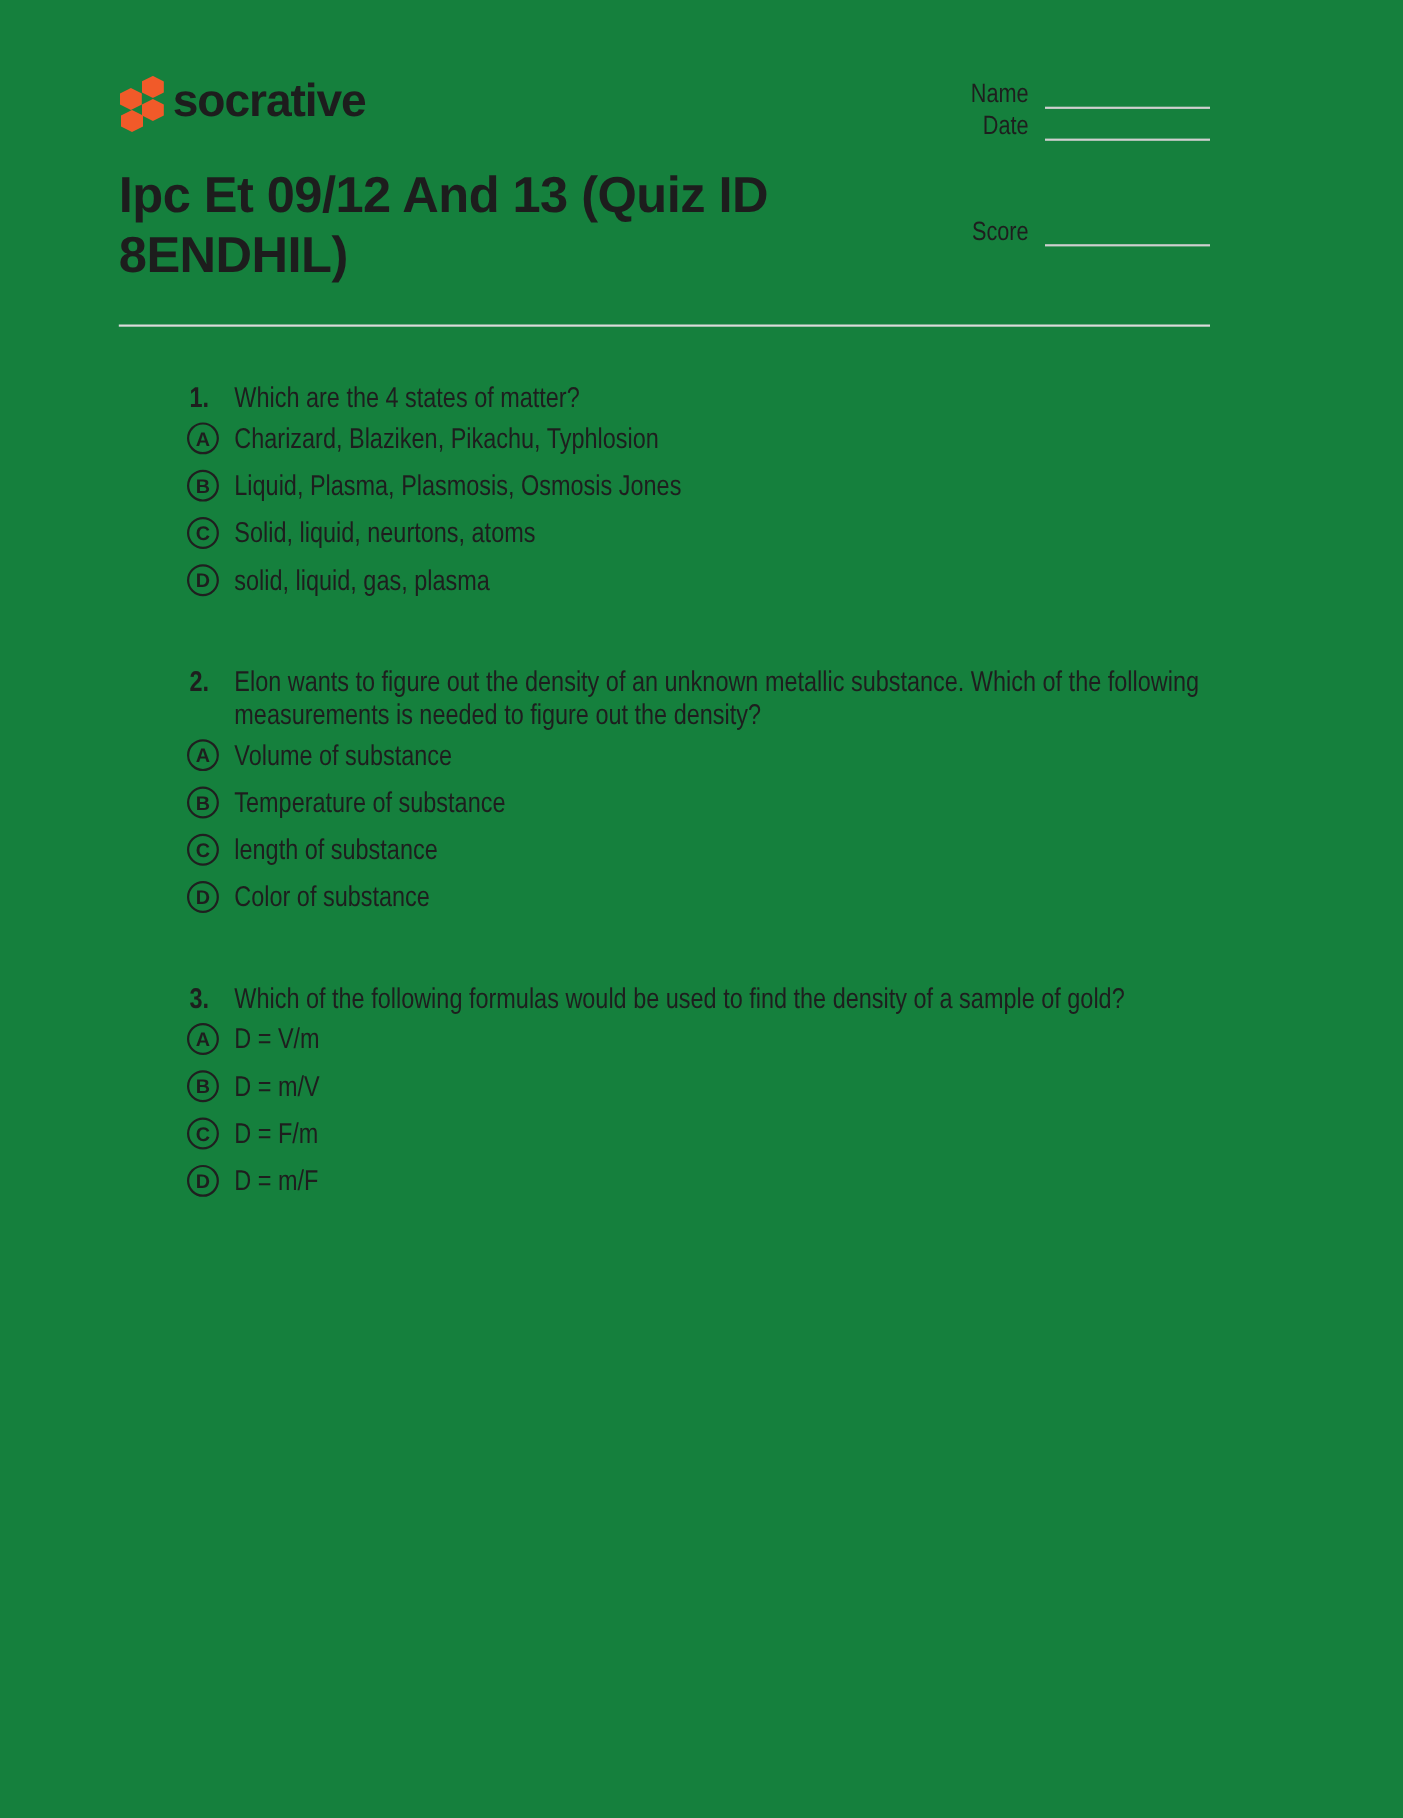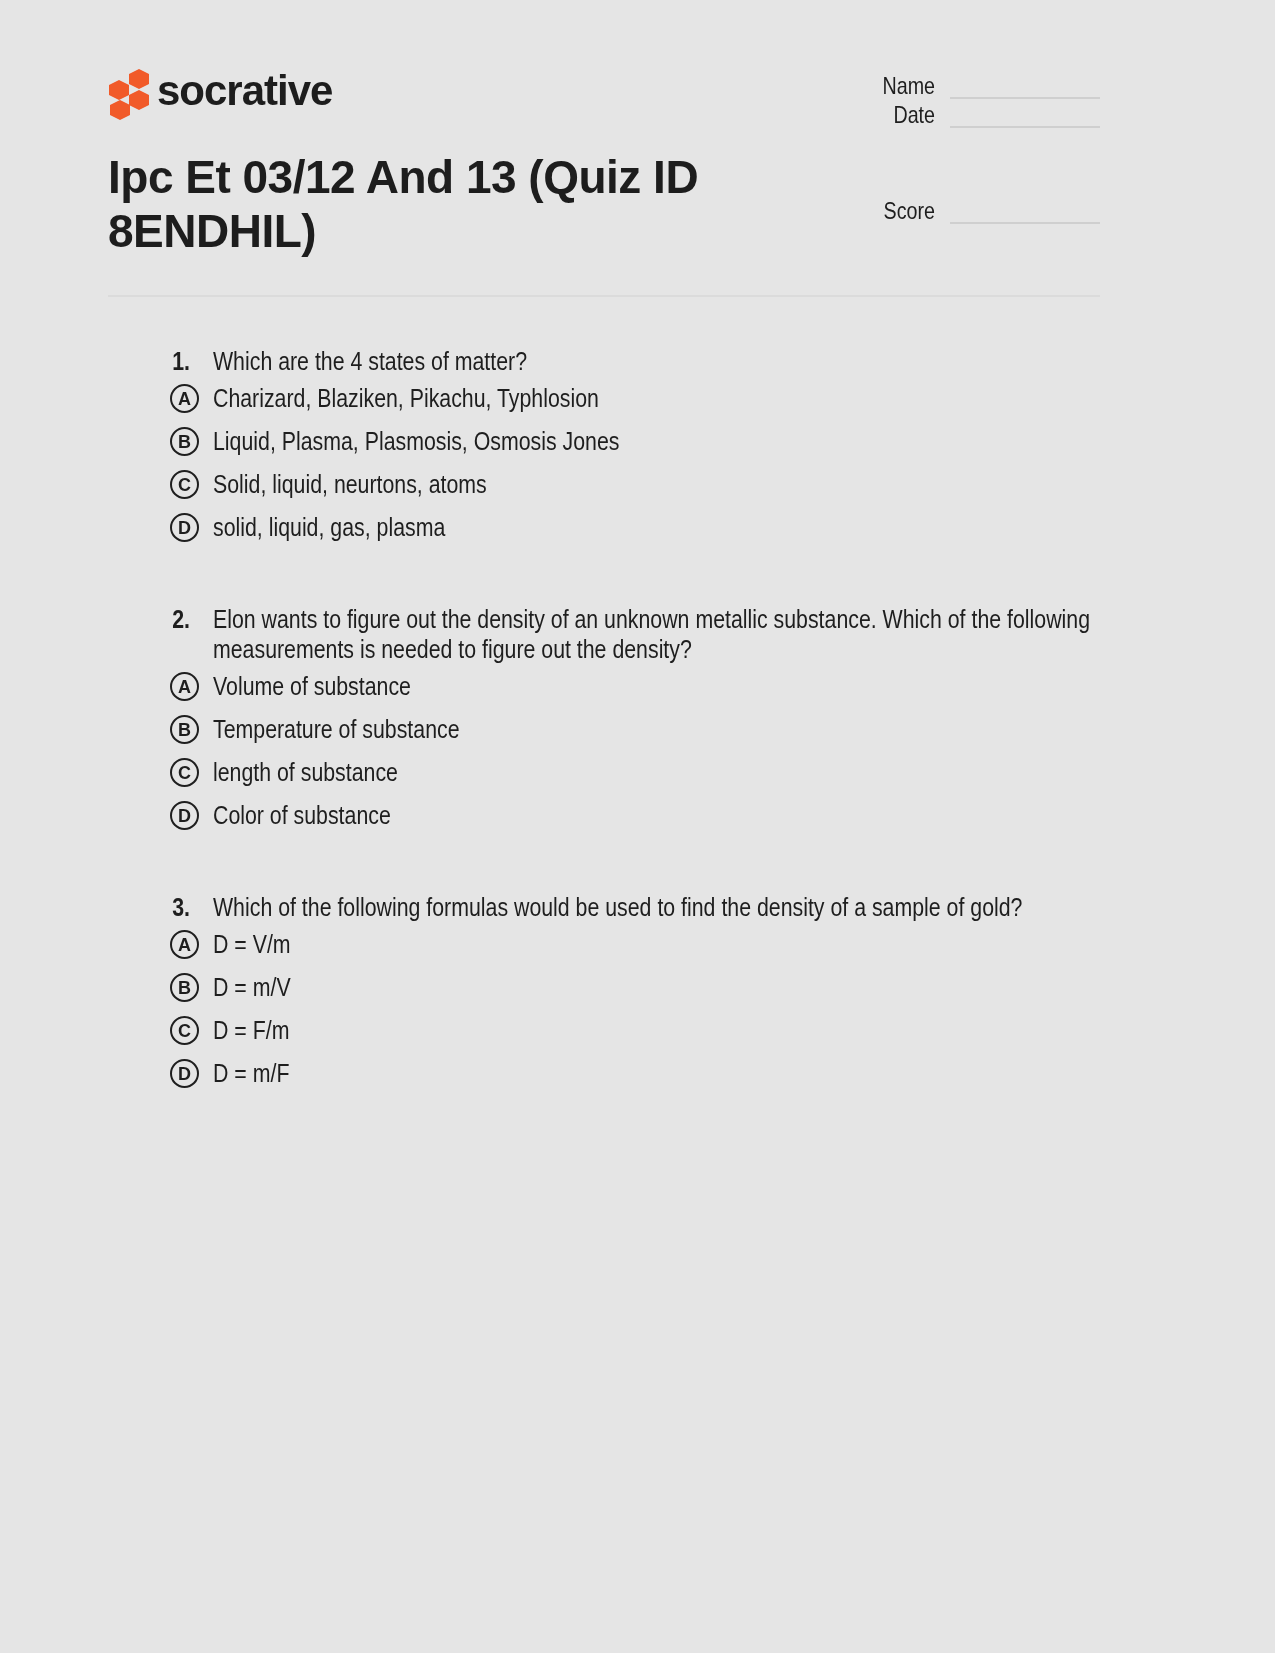--- a/index.html
+++ b/index.html
@@ -2,21 +2,21 @@
 <html><head>
 <meta charset="utf-8">
 <style>
   * { margin:0; padding:0; box-sizing:border-box; }
   html, body { background:#ffffff; }
   body {
     width:1275px; height:1653px; position:relative; overflow:hidden;
     font-family:"Liberation Sans", sans-serif;
     color:var(--text, #1e1e1e);
   }
-  .page { position:absolute; inset:0; background:#e5e5e5;text-decoration:underline; }
+  .page { position:absolute; inset:0; background:#15803d;text-decoration:underline; }
 
   
   .logo { position:absolute; left:98px; top:66px; display:flex; align-items:center; }
   .logo-hexes { position:relative; width:54px; height:58px; flex:0 0 auto; }
   .hex { position:absolute; width:20px; height:20px; background:var(--brand, #F15A29);
          clip-path:polygon(50% 0%, 100% 25%, 100% 75%, 50% 100%, 0% 75%, 0% 25%); }
   .hex1 { left:31px; top:3px; }
   .hex2 { left:11px; top:14px; }
   .hex3 { left:31px; top:24px; }
   .hex4 { left:12px; top:34px; }
@@ -84,21 +84,21 @@
     </div>
   </div>
 
   <div class="fill-group score">
     <div class="fill-row">
       <span class="fill-label">Score</span>
       <span class="fill-line"></span>
     </div>
   </div>
 
-  <h1 class="title">Ipc Et 03/12 And 13 (Quiz ID 8ENDHIL)</h1>
+  <h1 class="title">Ipc Et 09/12 And 13 (Quiz ID 8ENDHIL)</h1>
 
   <div class="divider"></div>
 
   <div class="questions">
   <div class="question">
     <div class="q-row">
       <span class="q-num">1.</span>
       <span class="q-text">Which are the 4 states of matter?</span>
     </div>
 

